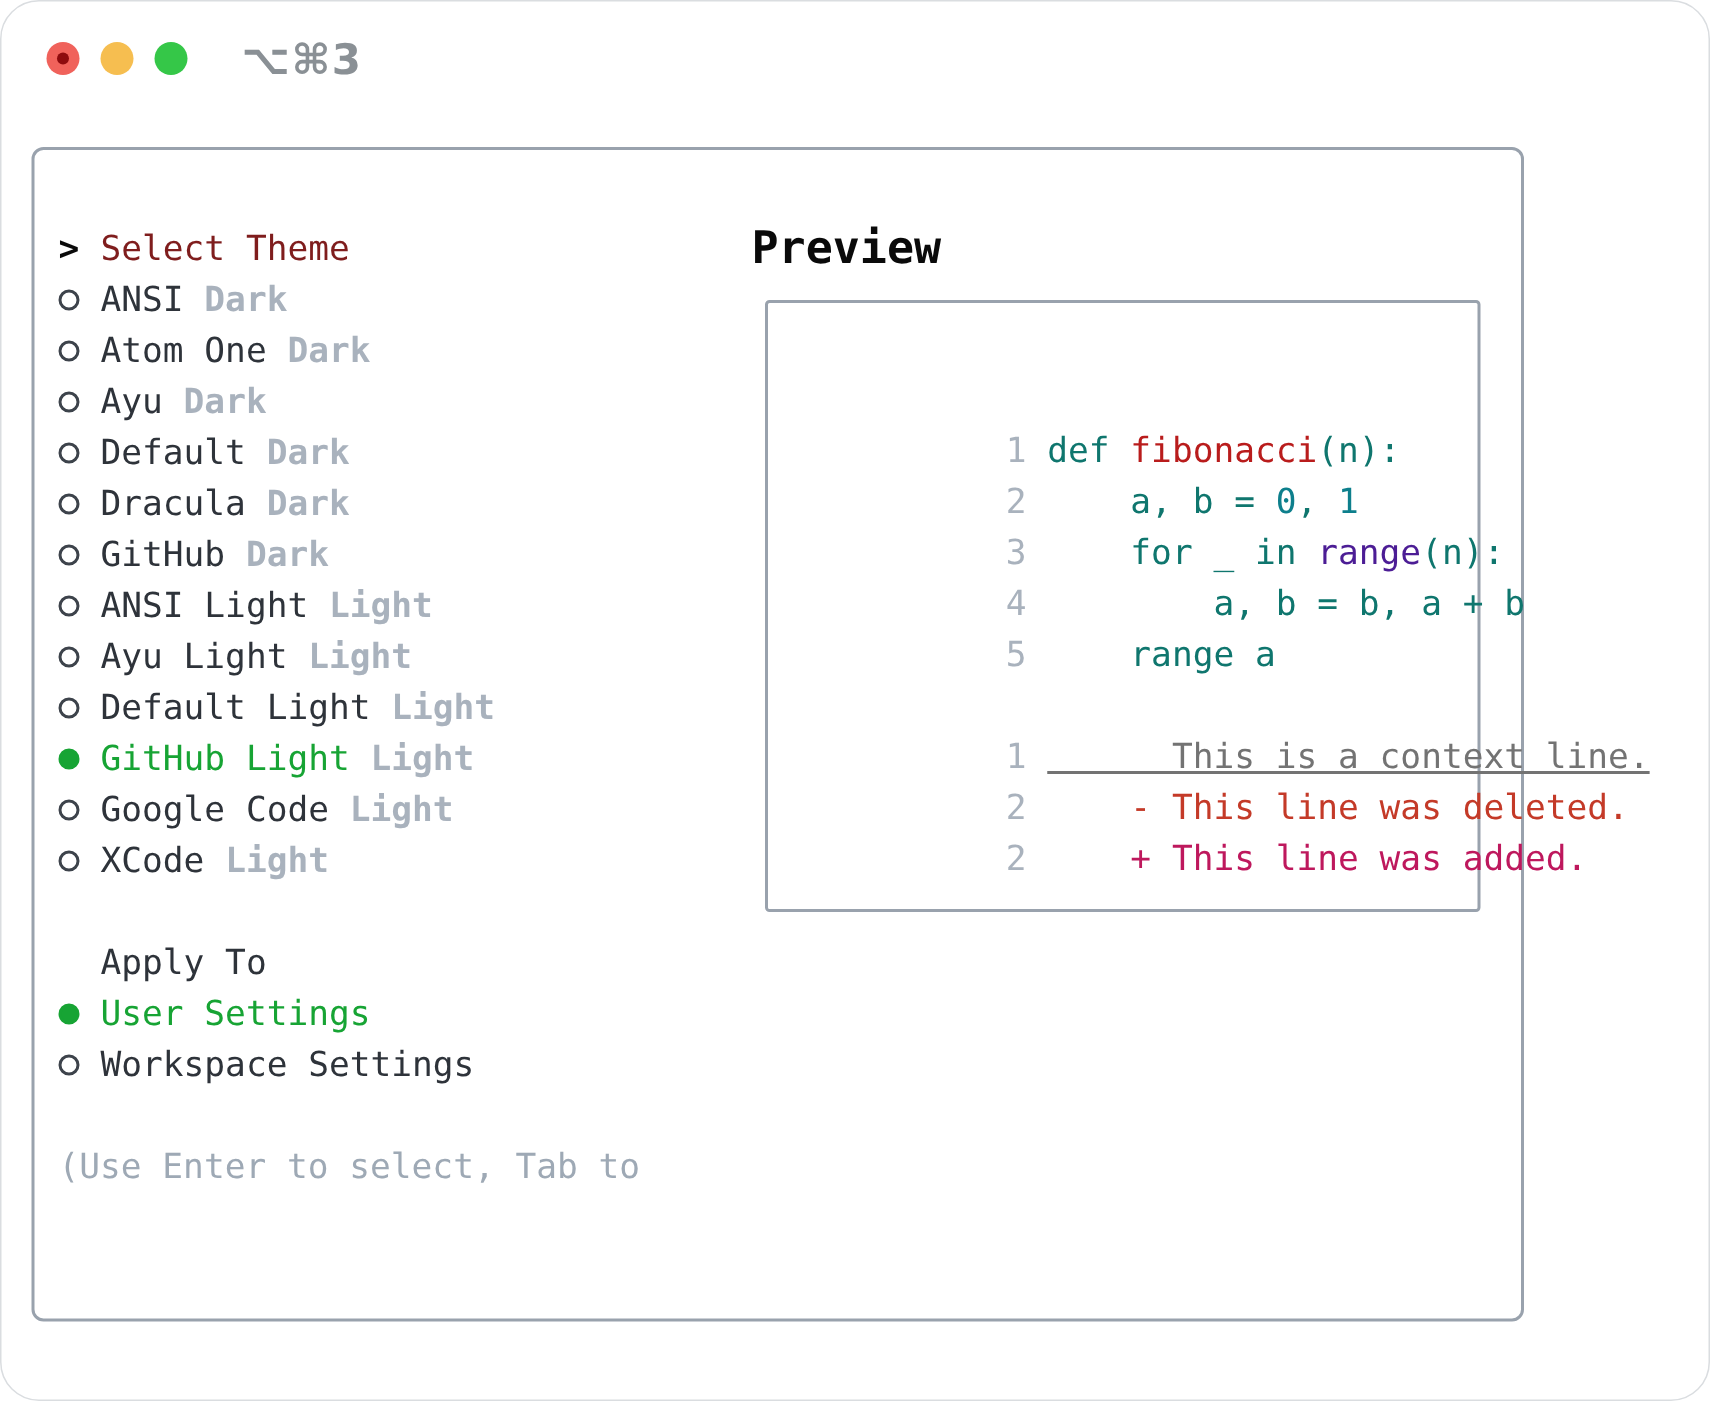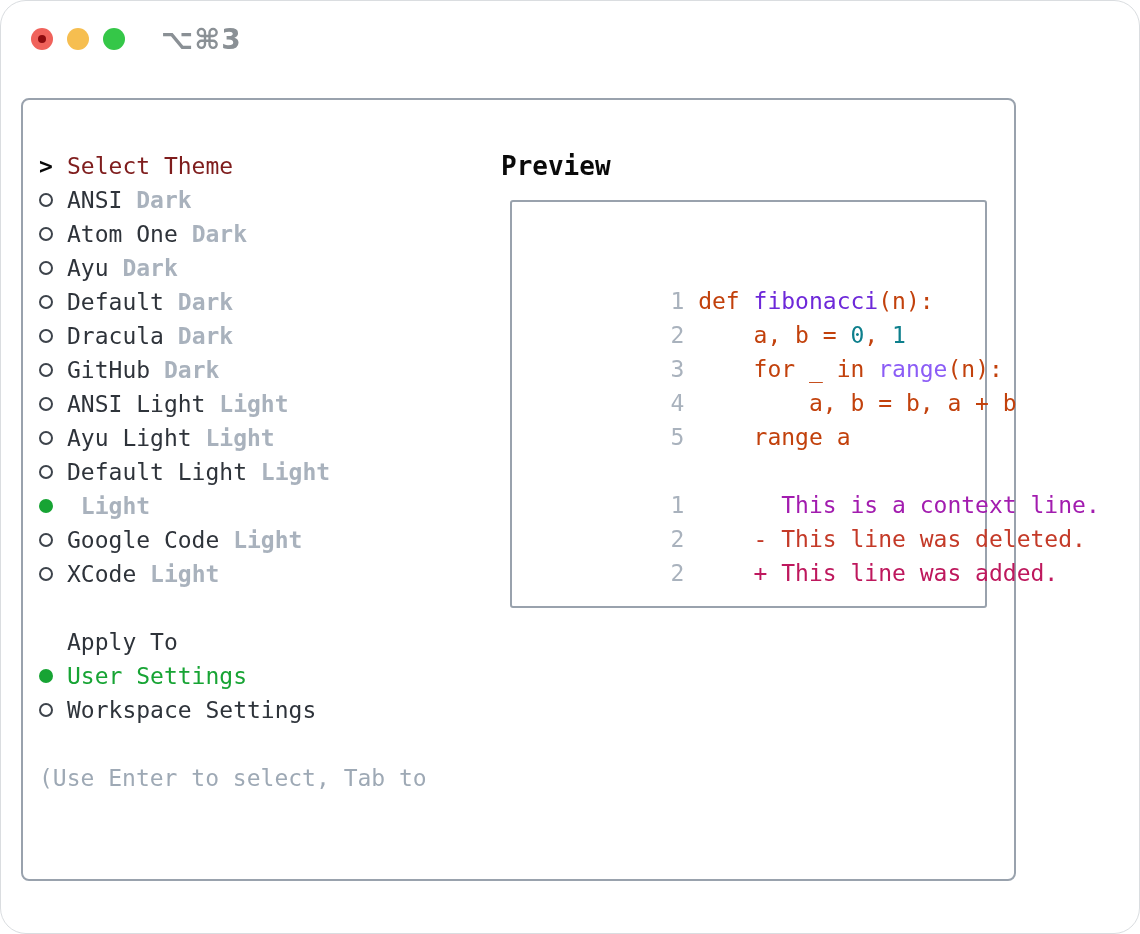--- a/index.html
+++ b/index.html
@@ -36,34 +36,34 @@
   .header-label{font-weight:normal;color:#7f1d1d;}
   .radio{width:14px;height:14px;box-sizing:border-box;border:2px solid #3d434b;border-radius:50%;}
   .theme-row[data-state="selected"] .radio,
   .apply-row[data-state="selected"] .radio{background:#17a434;border-color:#17a434;}
   .theme-row[data-state="selected"] .theme-name,
   .apply-row[data-state="selected"] .theme-name{color:#17a434;}
   .variant{color:#a9b2bd;margin-left:1ch;font-weight:bold;}
   .hint{color:#9ea9b5;}
   
   .preview-label{position:absolute;left:478px;top:49px;height:34px;line-height:34px;
-    font-size:26px;font-weight:bold;color:#0a0a0a;}
+    font-size:30px;font-weight:bold;color:#0a0a0a;}
   .preview-box{
     position:absolute;left:487px;top:100px;width:477px;height:408px;
     box-sizing:border-box;border:2px solid #99a2ad;border-radius:3px;background:#ffffff;
   }
   .code{position:absolute;left:20px;top:48px;font-size:23px;line-height:34px;color:#2e333a;}
   .code-line{height:34px;white-space:pre;}
   .num{display:inline-block;width:2ch;color:#a9b2bd;}
   .seg{white-space:pre;}
-  .seg[data-color="fg"]{color:#c2410c;}
-  .seg[data-color="red"]{color:#6d28d9;margin-top:28px;}
+  .seg[data-color="fg"]{color:#0f766e;}
+  .seg[data-color="red"]{color:#b91c1c;margin-top:28px;}
   .seg[data-color="teal"]{color:#0d7f8c;}
-  .seg[data-color="blue"]{color:#8b5cf6;}
-  .seg[data-color="gray"]{color:#a21caf;}
+  .seg[data-color="blue"]{color:#4c1d95;}
+  .seg[data-color="gray"]{color:#737373;text-decoration:underline;}
   .seg[data-color="dred"]{color:#c43a28;}
   .seg[data-color="dgreen"]{color:#be185d;}
 </style>
 </head>
 <body>
 
 <div class="window">
 
   <div class="titlebar">
     <div class="lights">
@@ -123,20 +123,21 @@
         <span class="theme-name">Ayu Light</span>
         <span class="variant">Light</span>
       </div>
       <div class="line theme-row" data-state="normal">
         <span class="prefix"><span class="radio"></span></span>
         <span class="theme-name">Default Light</span>
         <span class="variant">Light</span>
       </div>
       <div class="line theme-row" data-state="selected">
         <span class="prefix"><span class="radio"></span></span>
+        <span class="theme-name">GitHub Light</span>
         <span class="variant">Light</span>
       </div>
       <div class="line theme-row" data-state="normal">
         <span class="prefix"><span class="radio"></span></span>
         <span class="theme-name">Google Code</span>
         <span class="variant">Light</span>
       </div>
       <div class="line theme-row" data-state="normal">
         <span class="prefix"><span class="radio"></span></span>
         <span class="theme-name">XCode</span>

